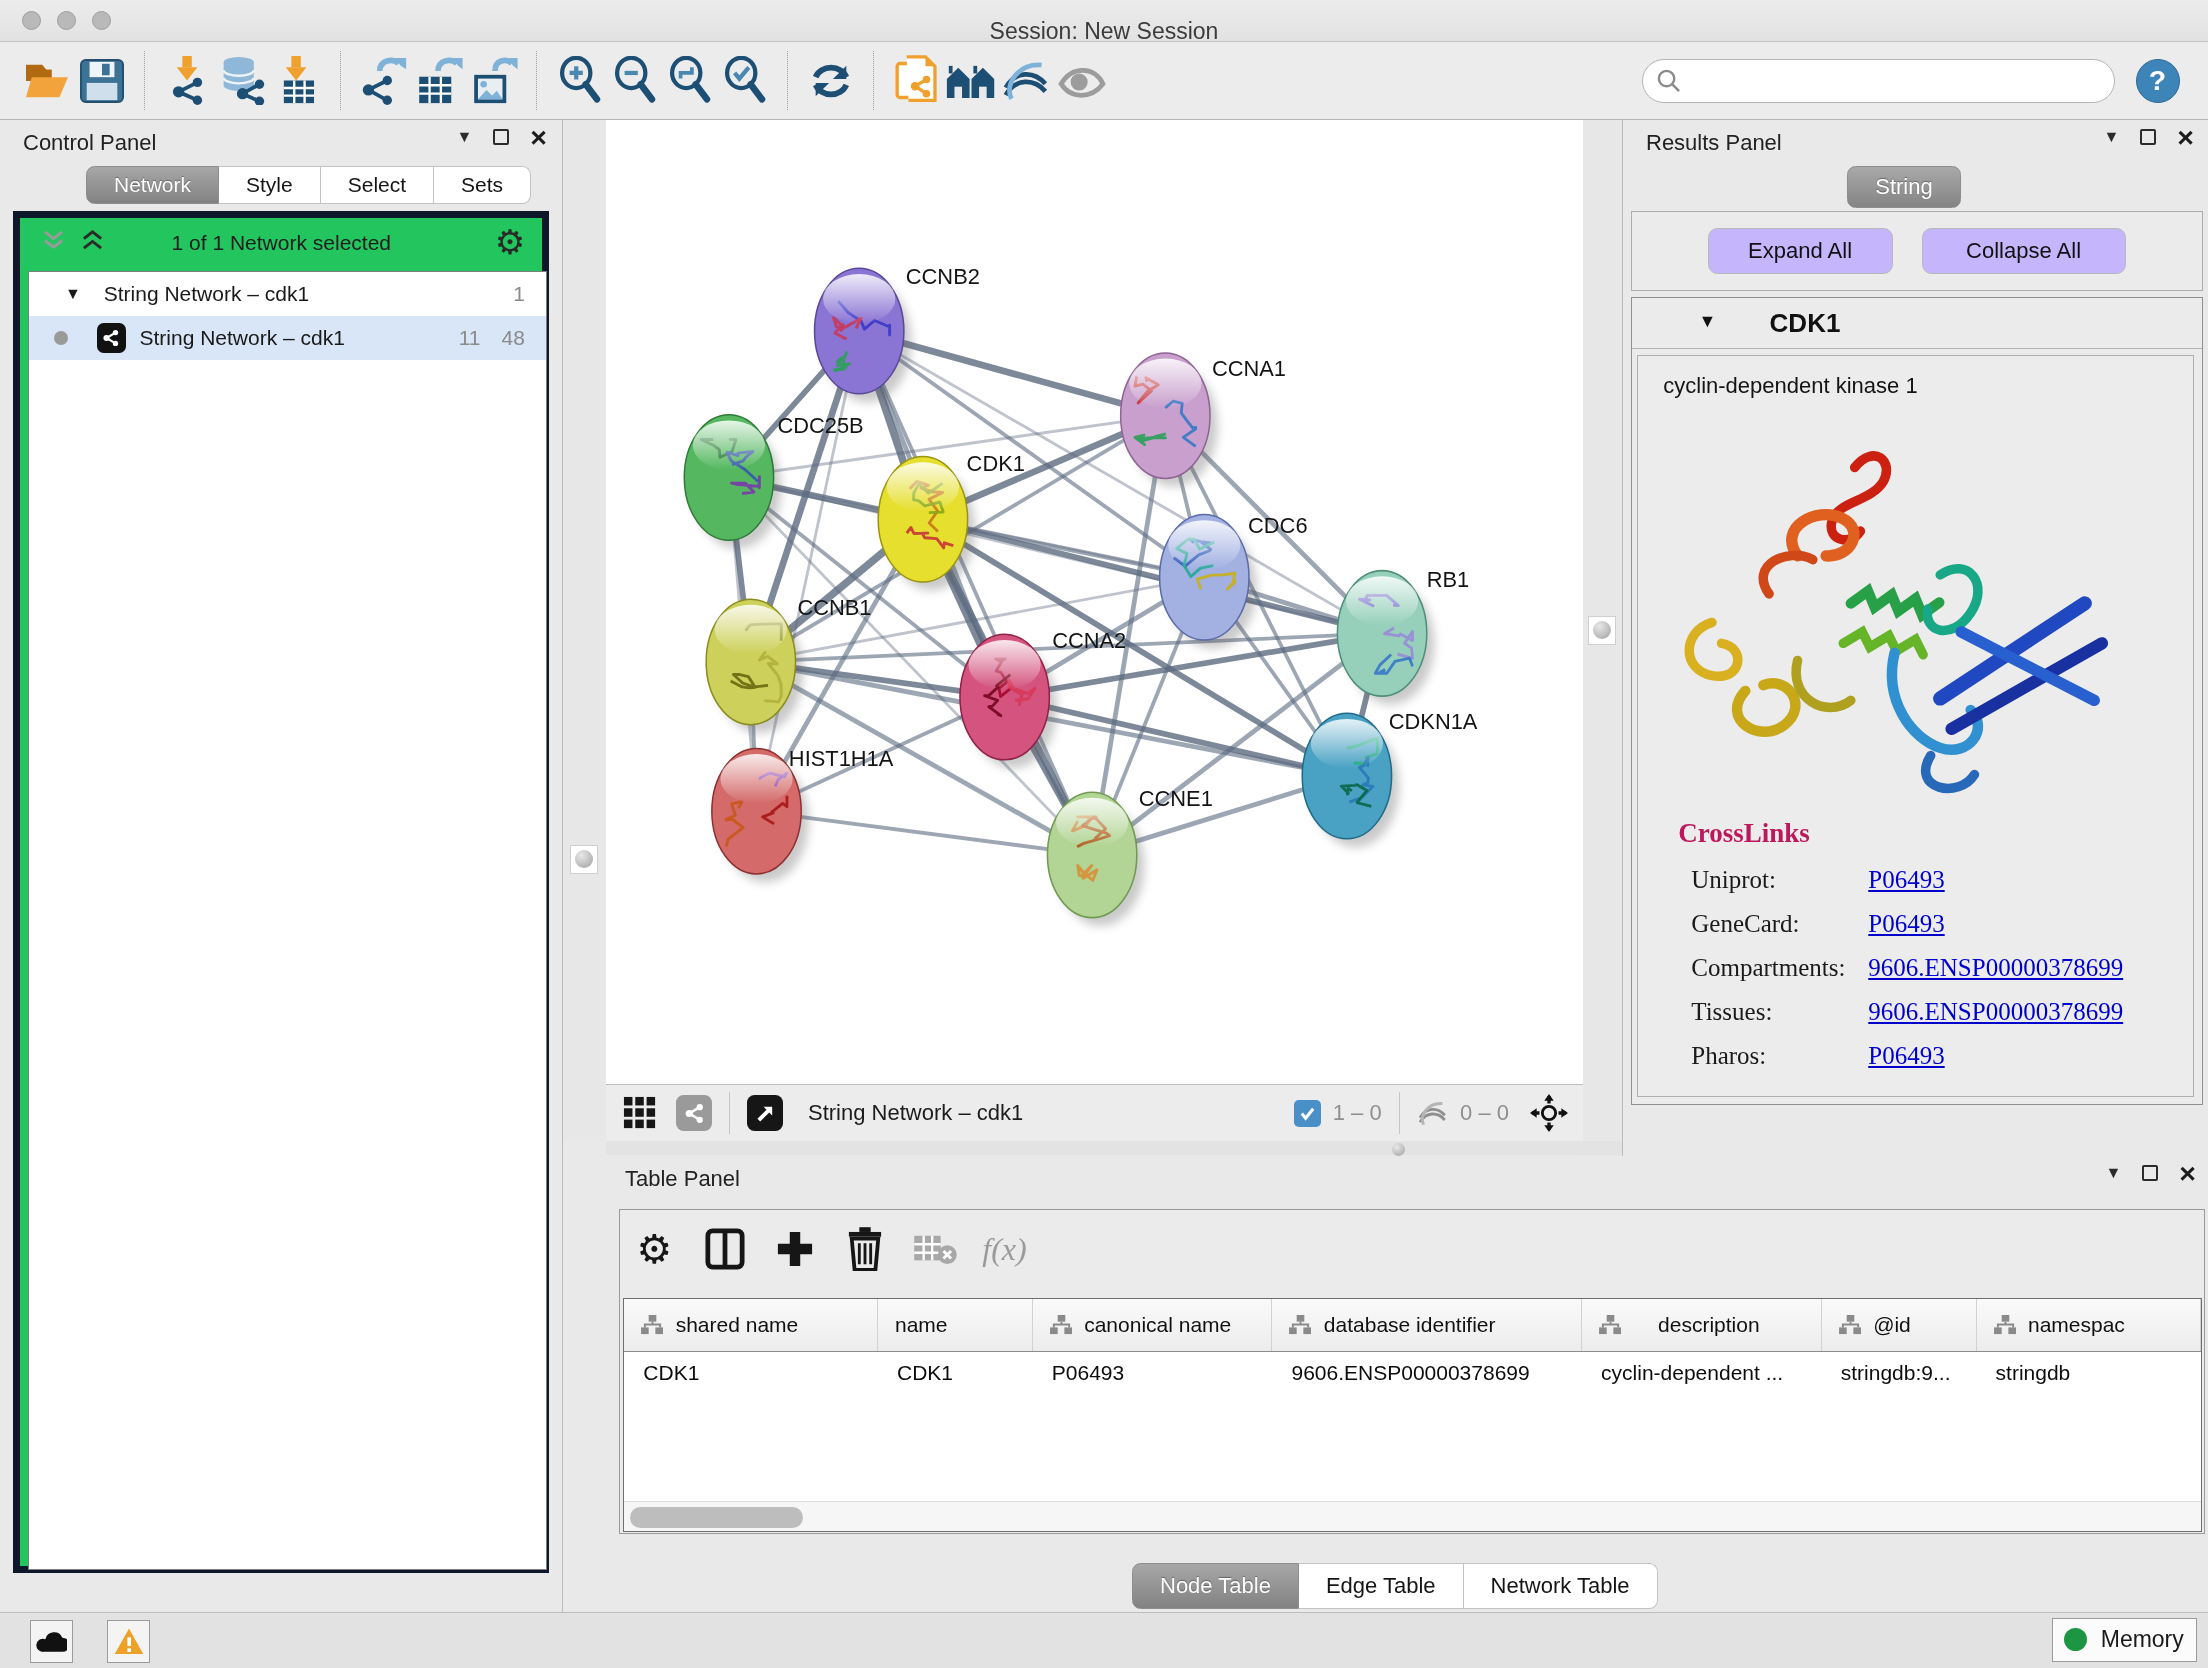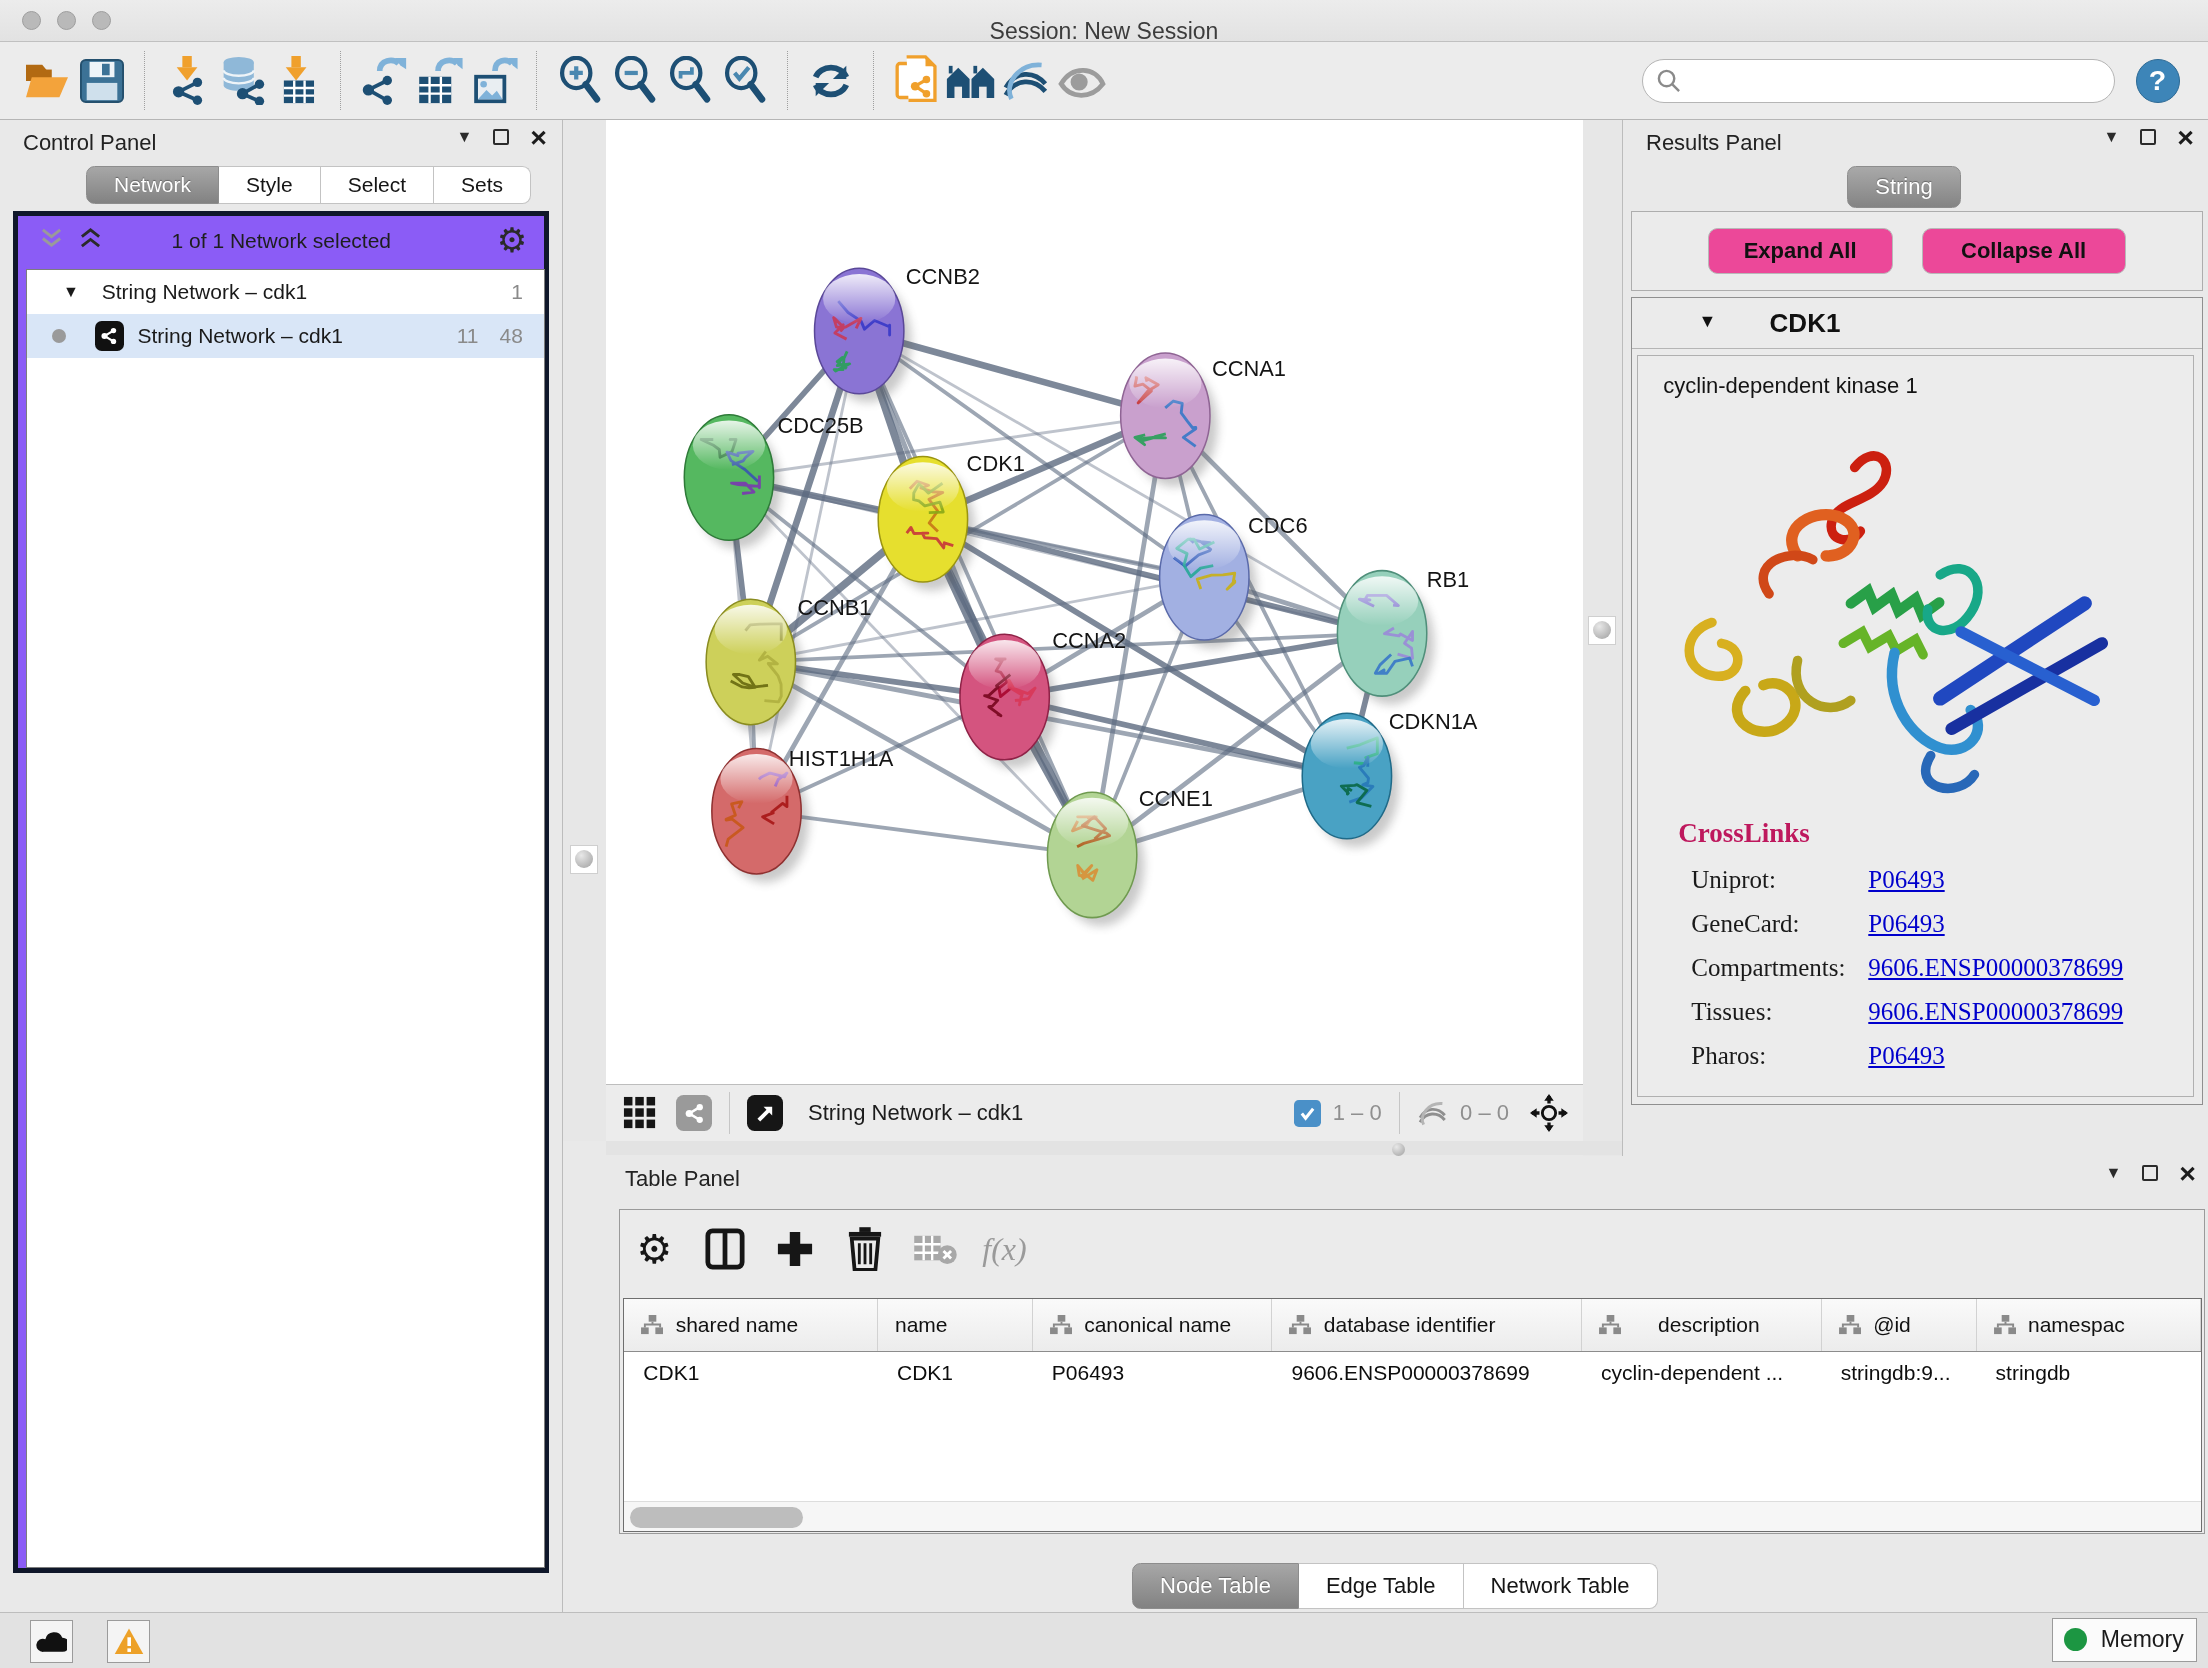--- a/index.html
+++ b/index.html
@@ -41,21 +41,21 @@
   .seg-btn:first-child { border-left:1px solid #c3c3c3; border-radius:8.6px 0 0 8.6px; }
   .seg-btn:last-child { border-radius:0 8.6px 8.6px 0; }
   .seg-btn.active { background:linear-gradient(#a7a7a7,#828282); color:#fff; border-color:#8d8d8d;
     text-shadow:0 -1px 1px rgba(0,0,0,.35); }
 
   
   #control-panel { left:0; top:120px; width:563px; height:1492px; background:#e9e9e9;
     border-right:1px solid #bcbcbc; }
   #cp-tabs { position:absolute; left:86px; top:46px; }
   #cp-box { position:absolute; left:13.3px; top:91px; width:536px; height:1482px; max-height:1362px;
-    border:5px solid #0f172a; background:#8b5cf6; }
+    border:7px solid #0f172a; background:#22c55e; }
   #cp-selrow { position:absolute; left:0; right:0; top:0; height:49px; }
   #cp-chevrons { position:absolute; left:21px; top:11.4px; display:flex; gap:13.3px; }
   #cp-seltext { position:absolute; left:0; right:0; top:13.3px; text-align:center; font-size:21px; color:#1e1e1e; }
   #cp-gear { position:absolute; right:17px; top:3.8px; font-size:34px; color:#2a2a2a; }
   #cp-tree { position:absolute; left:7.6px; top:53px; width:519px; height:1299px; background:#fff;
     border:1.4px solid #7d7d7d; }
   .tree-row { position:relative; height:44px; display:flex; align-items:center; font-size:21px; }
   .tree-row.selected { background:#d9e6f7; }
   .tree-count { color:#8a8a8a; }
   .share-badge { width:29.5px; height:29.5px; background:#111; border-radius:6.7px; display:flex;
@@ -89,22 +89,22 @@
 
   
   #results-panel { left:1622px; top:120px; width:587px; height:1036px; background:#e9e9e9;
     border-left:1px solid #bcbcbc; }
   #string-tab { position:absolute; left:224px; top:46px; width:114px; height:42px;
     background:linear-gradient(#a9a9a9,#848484); border:1px solid #8d8d8d; border-radius:8.6px;
     color:#fff; font-size:22px; display:flex; align-items:center; justify-content:center;
     text-shadow:0 -1px 1px rgba(0,0,0,.35); }
   #rp-box1 { position:absolute; left:7.6px; top:91px; width:572px; height:80px; border:1px solid #adadad;
     background:#ebebeb; }
-  .rp-btn { position:absolute; top:16px; height:46px; background:#ec4899; border:1px solid #b8b8b8;
-    border-radius:9.5px; font-size:22px; color:#111; display:flex; align-items:center; justify-content:center;font-weight:bold; }
+  .rp-btn { position:absolute; top:16px; height:46px; background:#c4b5fd; border:1px solid #b8b8b8;
+    border-radius:9.5px; font-size:22px; color:#111; display:flex; align-items:center; justify-content:center; }
   #rp-box2 { position:absolute; left:7.6px; top:177px; width:572px; height:808px; border:1.4px solid #8f8f8f;
     background:#ebebeb; }
   #gene-head { position:absolute; left:0; right:0; top:0; height:51px; border-bottom:1px solid #b5b5b5; }
   #gene-arrow { position:absolute; left:67px; top:13.3px; font-size:18px; color:#111; }
   #gene-name { position:absolute; left:138px; top:9.5px; font-size:26px; font-weight:bold; color:#111; }
   #gene-sub { position:absolute; left:5.7px; top:57px; width:557px; height:742px; border:1px solid #b0b0b0;
     background:#ececec; }
   #gene-desc { position:absolute; left:25px; top:17px; font-size:22px; color:#141414; }
   #protein-img { position:absolute; left:17px; top:59px; }
   #crosslinks-title { position:absolute; left:40px; top:462px; font-family:"Liberation Serif","DejaVu Serif",serif;

